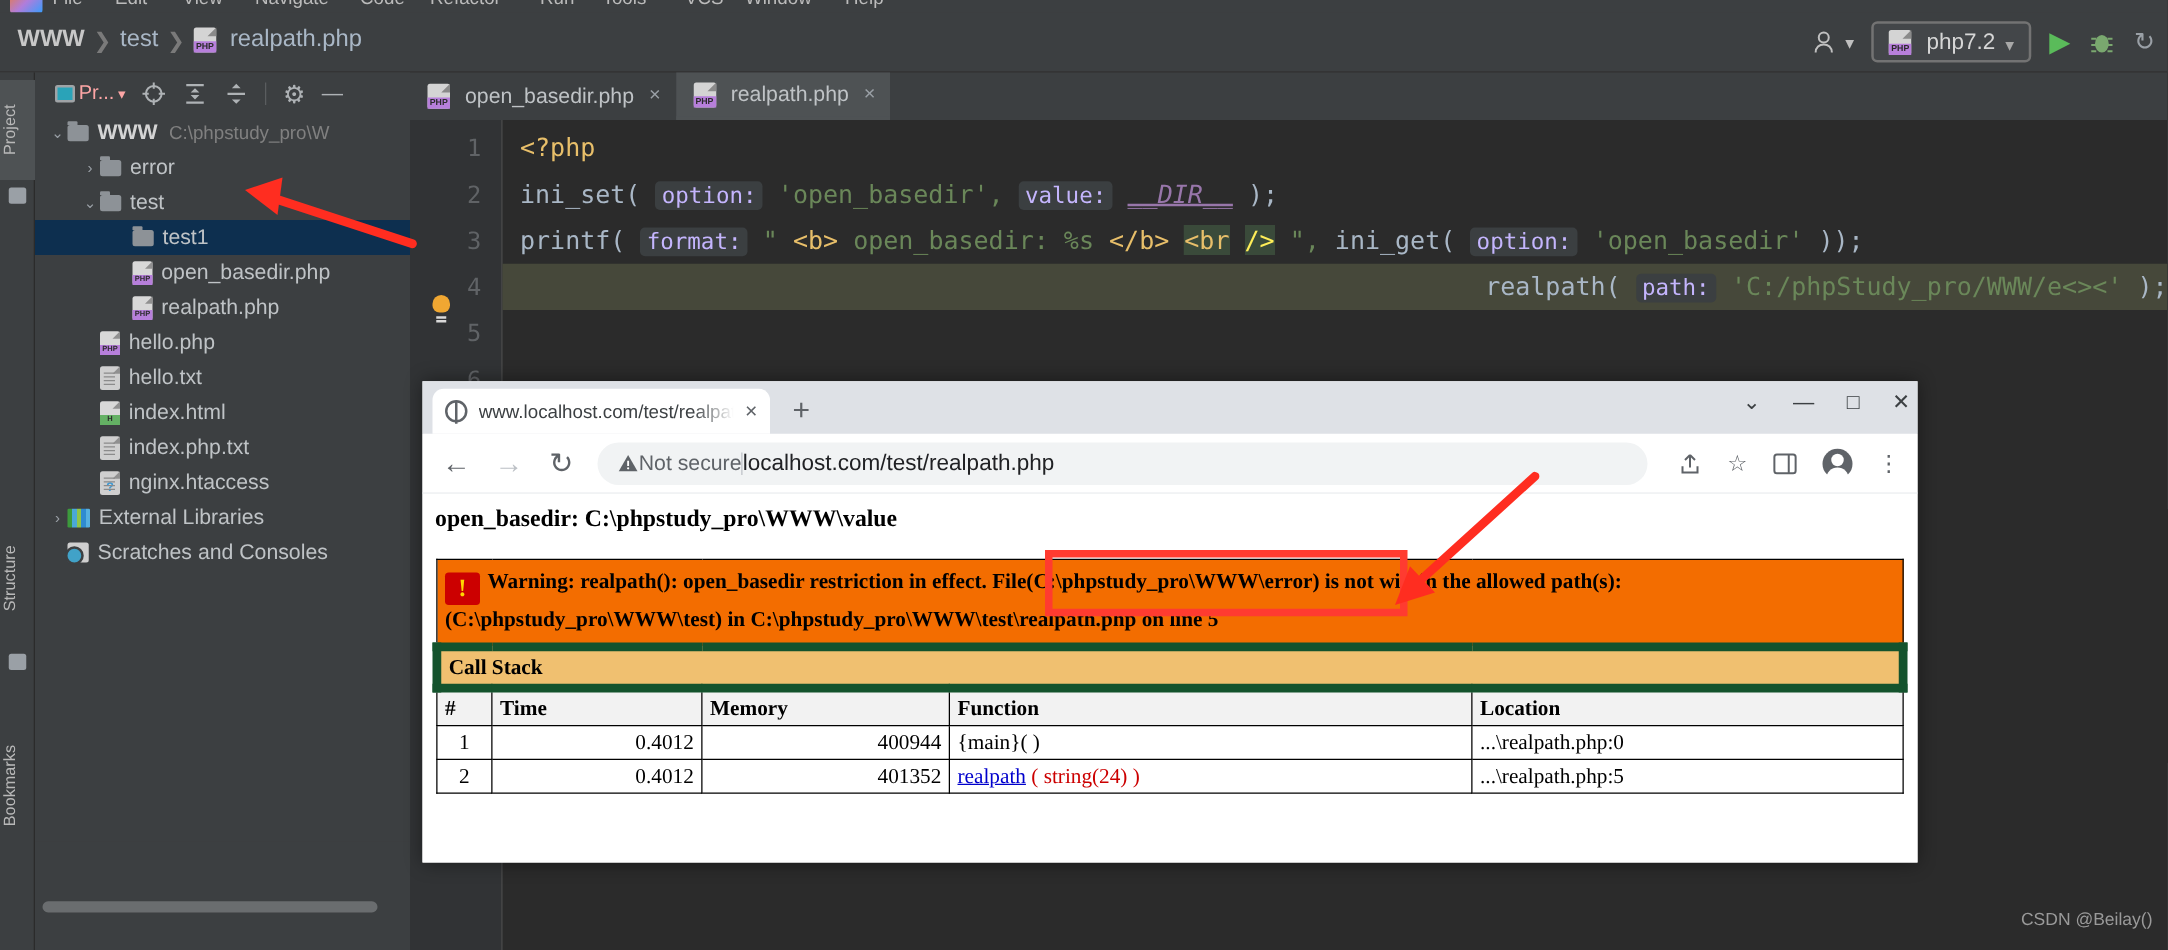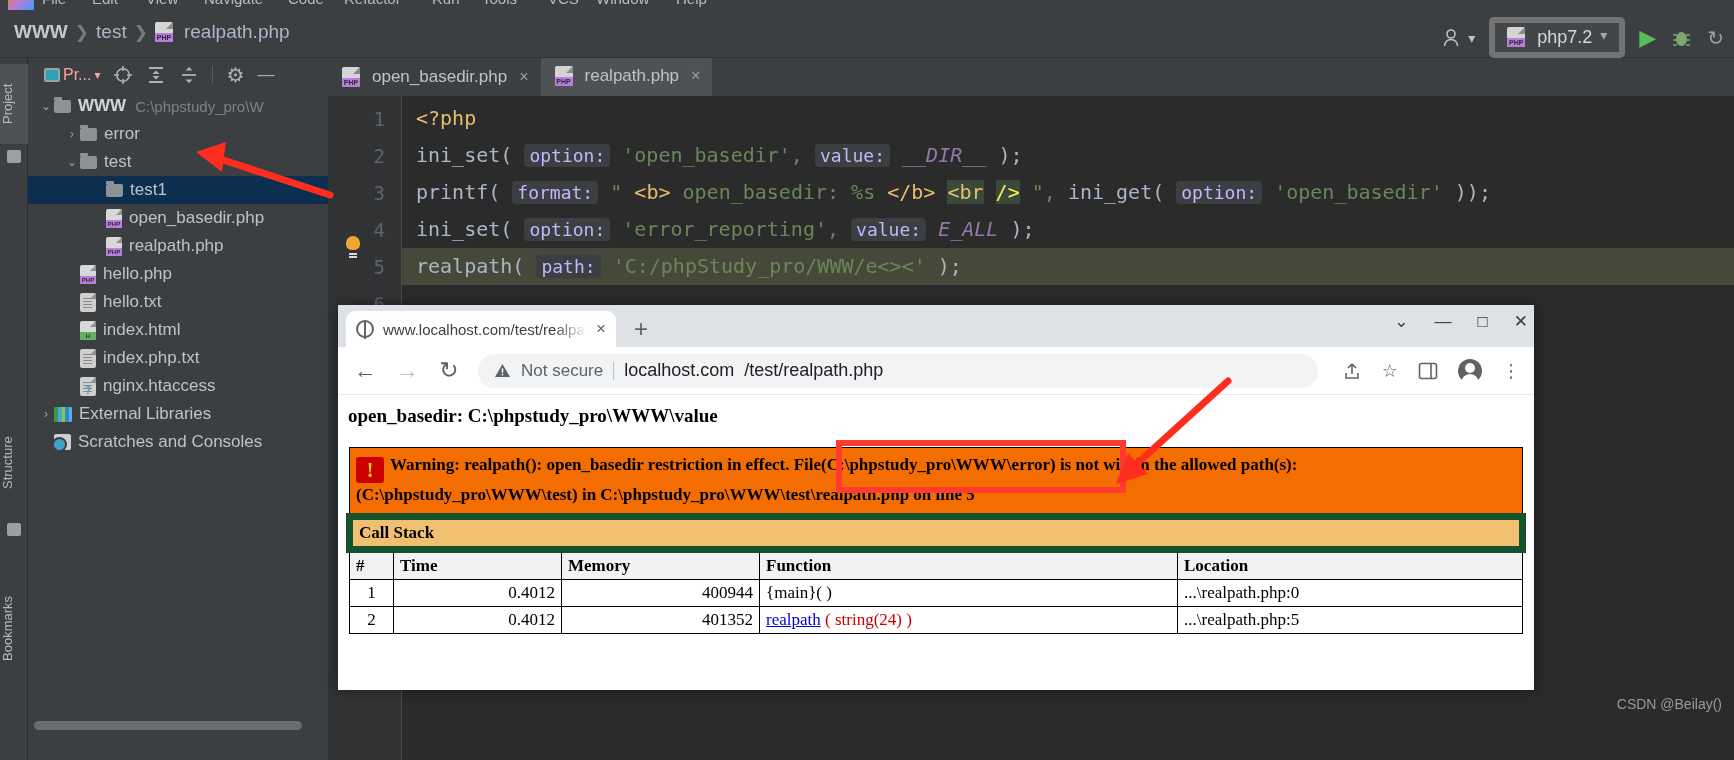--- a/index.html
+++ b/index.html
@@ -48,22 +48,22 @@
   }
   .php-badge::before {
     content: ""; position: absolute; right: 0; top: 0;
     border-width: 0 0 7px 7px; border-style: solid;
     border-color: transparent transparent #8a8a8a transparent;
   }
 
   .navbar-right { position: absolute; right: 10px; top: 7px; display: flex; align-items: center; gap: 14px; }
   .user-chip { display: flex; align-items: center; gap: 4px; color: #c0c0c0; }
   .run-config {
-    display: flex; align-items: flex-start; gap: 8px;
-    border: 6px solid #737373; border-radius: 5px;
+    display: flex; align-items: flex-end; gap: 8px;
+    border: 2px solid #737373; border-radius: 5px;
     padding: 4px 12px; color: #d6d6d6; font-size: 18px;
     background: #434649;
   }
   .ic-run { color: #5abb5a; font-size: 22px; }
   .ic-debug { color: #8ab78a; font-size: 19px; }
   .ic-stop { color: #9aa0a6; font-size: 20px; }
 
   
   .toolstrip {
     position: absolute; left: 0; top: 58px; width: 28px; height: 702px;
@@ -184,28 +184,28 @@
     content: ""; position: absolute; left: 3px; bottom: -5px; width: 8px; height: 2px;
     background: #d9d9d9; box-shadow: 0 3px 0 #d9d9d9;
   }
 
   .code {
     position: absolute; left: 74px; top: 38px; width: 1332px; height: 664px;
     font-family: "DejaVu Sans Mono", monospace; font-size: 20px; color: #a9b7c6;
     padding-top: 4px;
   }
   .cline { height: 37px; line-height: 37px; white-space: nowrap; padding-left: 14px; }
-  .cline.hl { background: #46483a; }
+  .cline.hl { background: #46483a; text-align: right; }
   .hint {
     background: #3b3f41; color: #c4b5fd; border-radius: 4px;
     padding: 1px 5px; font-size: 18px;
   }
   .tagc { color: #e8bf6a; }
   .str { color: #6a8759; }
-  .const { color: #9876aa; font-style: italic; }
+  .const { color: #9876aa; font-style: italic; text-decoration: underline; }
   .fn { color: #a9b7c6; }
   .punc { color: #a9b7c6; }
   .brhl { background: #3a4a3a; }
 
   
   .chrome {
     position: absolute; left: 338px; top: 305px; width: 1196px; height: 385px;
     background: #ffffff; box-shadow: 0 0 14px rgba(0,0,0,.45);
   }
   .chrome-tabstrip {
@@ -237,21 +237,21 @@
   .winctl span { font-size: 17px; color: #3c4043; }
 
   .chrome-omnirow {
     height: 48px; background: #ffffff; display: flex; align-items: center;
     padding: 0 14px; gap: 16px; border-bottom: 1px solid #e8eaed;
   }
   .navbtn { font-size: 23px; color: #5f6368; width: 26px; text-align: center; }
   .navbtn.fwd { color: #bdc1c6; }
   .omnibox {
     flex: 1; height: 34px; background: #f1f3f4; border-radius: 17px;
-    display: flex; align-items: center; padding: 0 16px; gap: 10px;
+    display: flex; align-items: center; padding: 0 16px; 
   }
   .notsecure { font-size: 17px; color: #5f6368; }
   .divider-v { width: 1px; height: 18px; background: #bdc1c6; }
   .omnitext { font-size: 18px; color: #202124; }
   .omni-icons { display: flex; align-items: center; gap: 20px; padding-left: 8px; }
   .omni-icons span { font-size: 18px; color: #5f6368; }
   .avatar-c {
     width: 24px; height: 24px; border-radius: 50%; background: #5f6368;
     position: relative;
   }
@@ -314,21 +314,21 @@
     padding-left: 36px; overflow: hidden;
   }
   .sb-item { font-size: 15px; color: #b4b4b4; display: flex; align-items: center; gap: 6px; }
   .sb-ic { width: 14px; height: 14px; background: #9aa0a6; border-radius: 2px; }
   .sb-ic.red { background: #d6564a; border-radius: 50%; }
   .scrollbar-h {
     position: absolute; left: 34px; bottom: 30px; width: 268px; height: 9px;
     background: #6a6d6f; border-radius: 5px;
   }
   .watermark {
-    position: absolute; right: 12px; bottom: 48px; font-size: 14px; color: #9a9a9a;
+    position: absolute; right: 12px; bottom: 17px; font-size: 14px; color: #9a9a9a;
     font-family: "Liberation Sans", sans-serif;
   }
 </style>
 </head>
 <body>
 
 <div id="root">
 
   <div class="menu-strip">
     <div class="menu-logo"></div>
@@ -546,28 +546,20 @@
         <span class="tagc">&lt;b&gt;</span>
         <span class="str">open_basedir: %s</span>
         <span class="tagc">&lt;/b&gt;</span>
         <span class="tagc brhl">&lt;br</span>
         <span class="tagc brhl" style="color:#ffee58">/&gt;</span>
         <span class="str">",</span>
         <span class="fn">ini_get(</span>
         <span class="hint">option:</span>
         <span class="str">'open_basedir'</span>
         <span class="punc">));</span>
-      </div>
-      <div class="cline">
-        <span class="fn">ini_set(</span>
-        <span class="hint">option:</span>
-        <span class="str">'error_reporting',</span>
-        <span class="hint">value:</span>
-        <span class="const">E_ALL</span>
-        <span class="punc">);</span>
       </div>
       <div class="cline hl">
         <span class="fn">realpath(</span>
         <span class="hint">path:</span>
         <span class="str">'C:/phpStudy_pro/WWW/e&lt;&gt;&lt;'</span>
         <span class="punc">);</span>
       </div>
       <div class="cline"></div>
     </div>
   </div>

